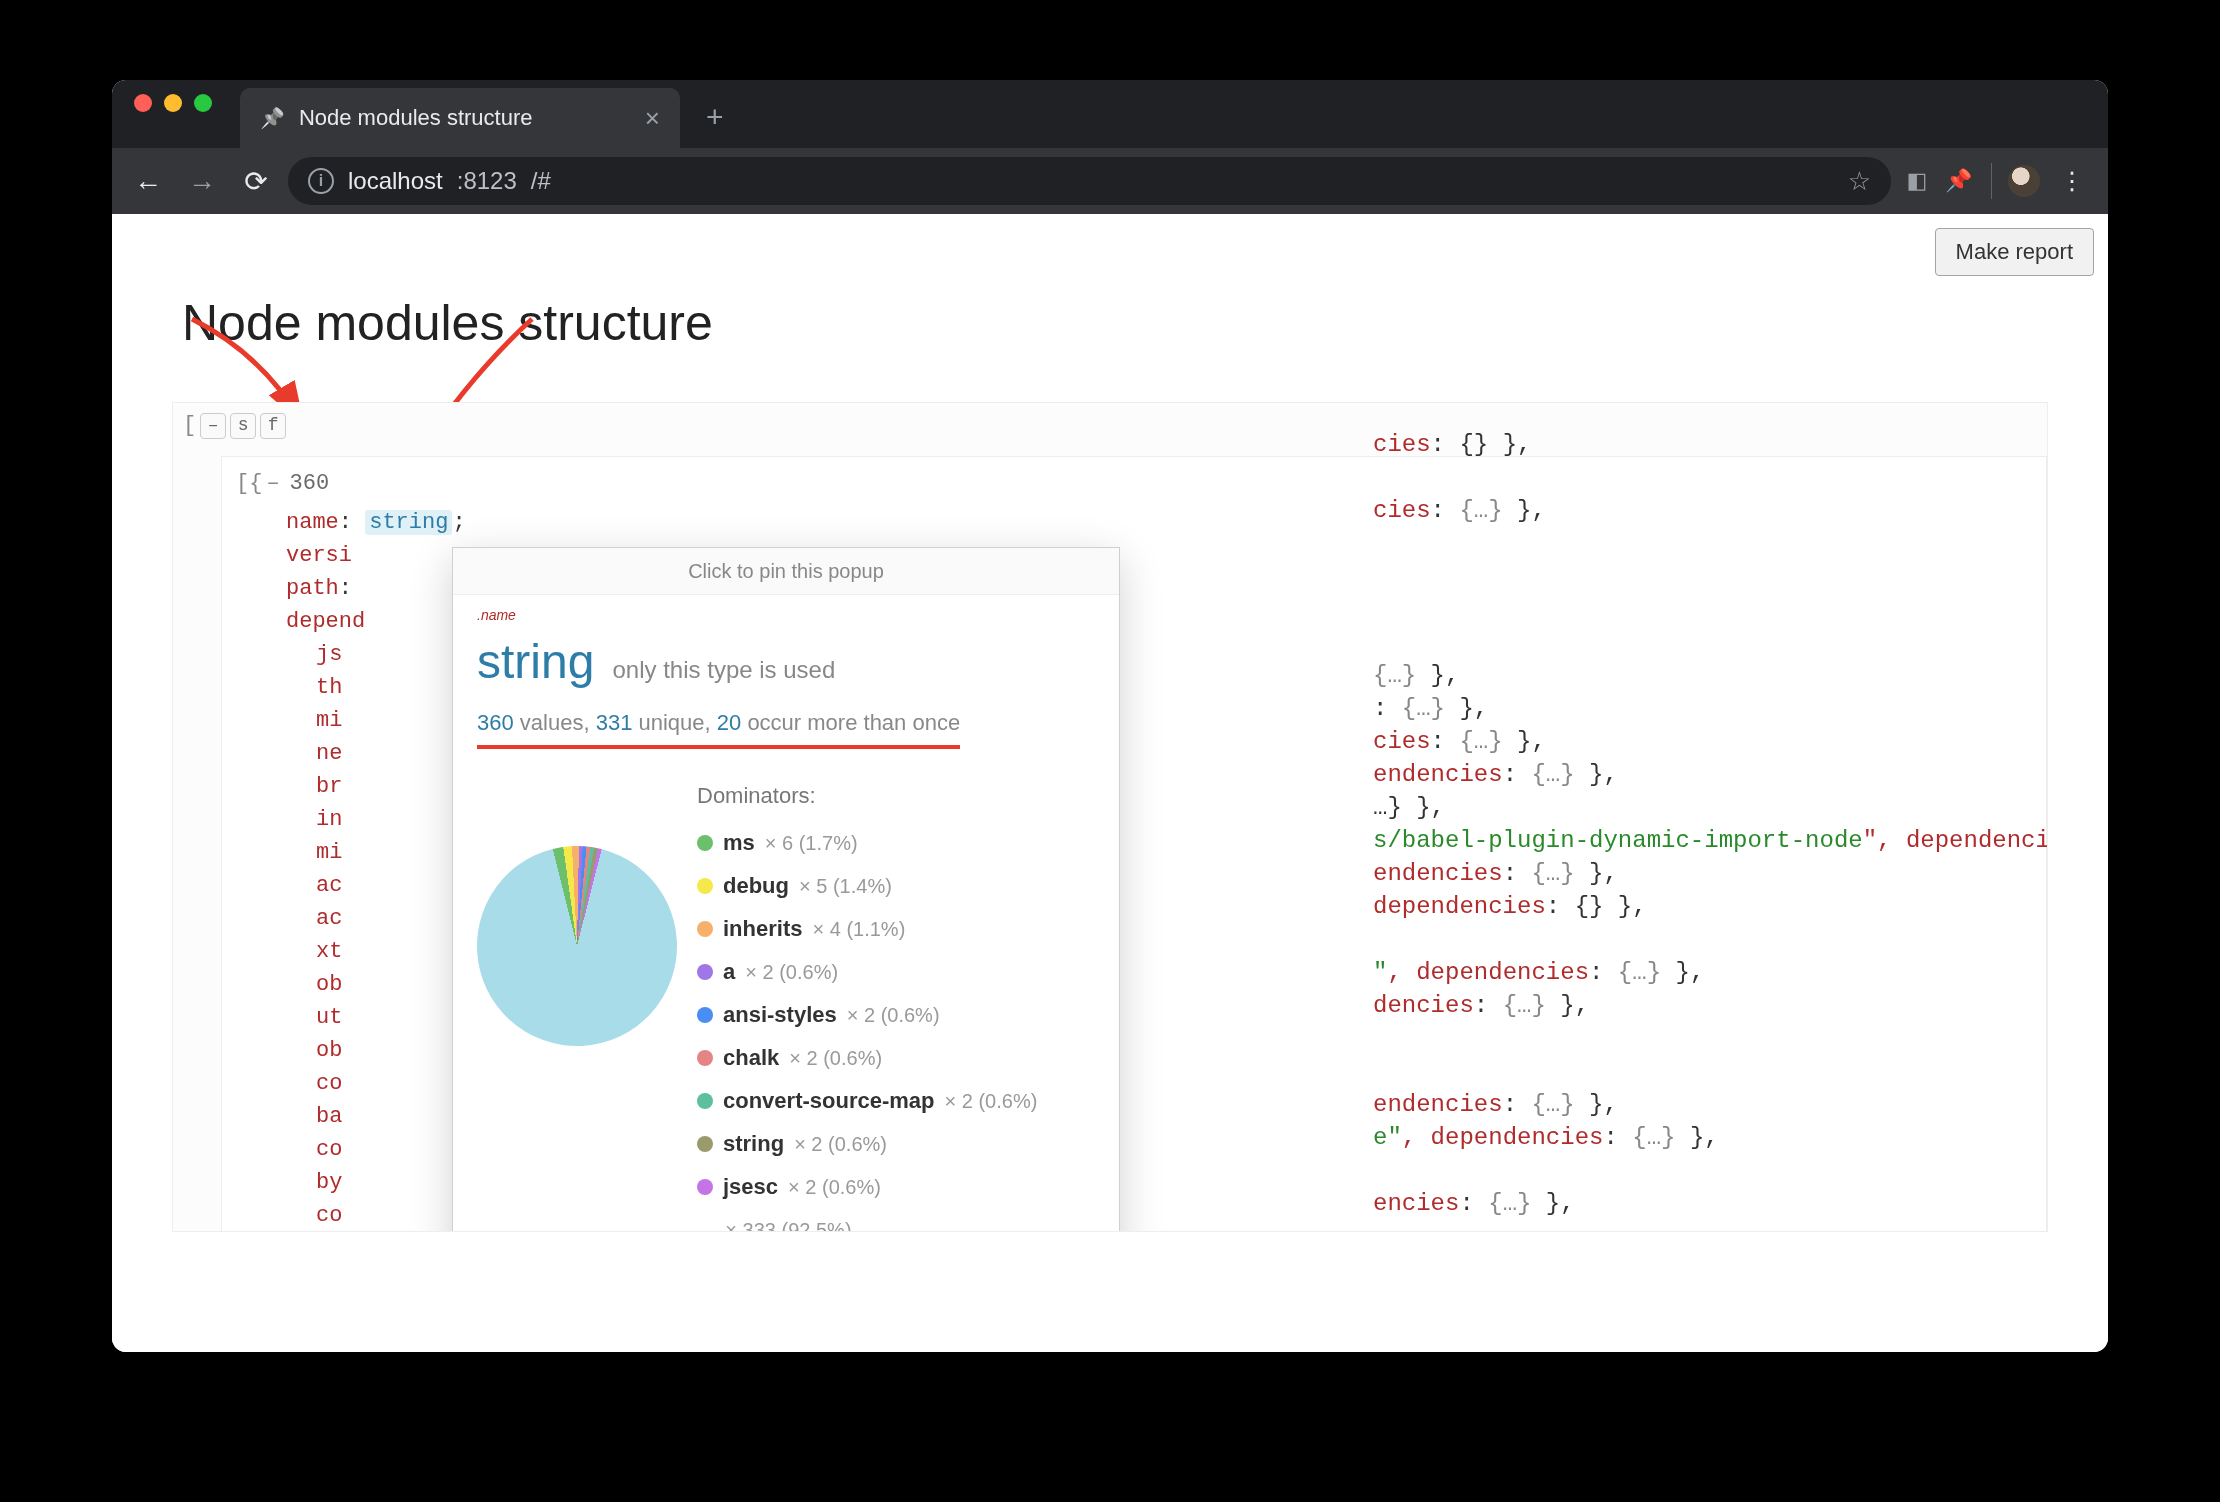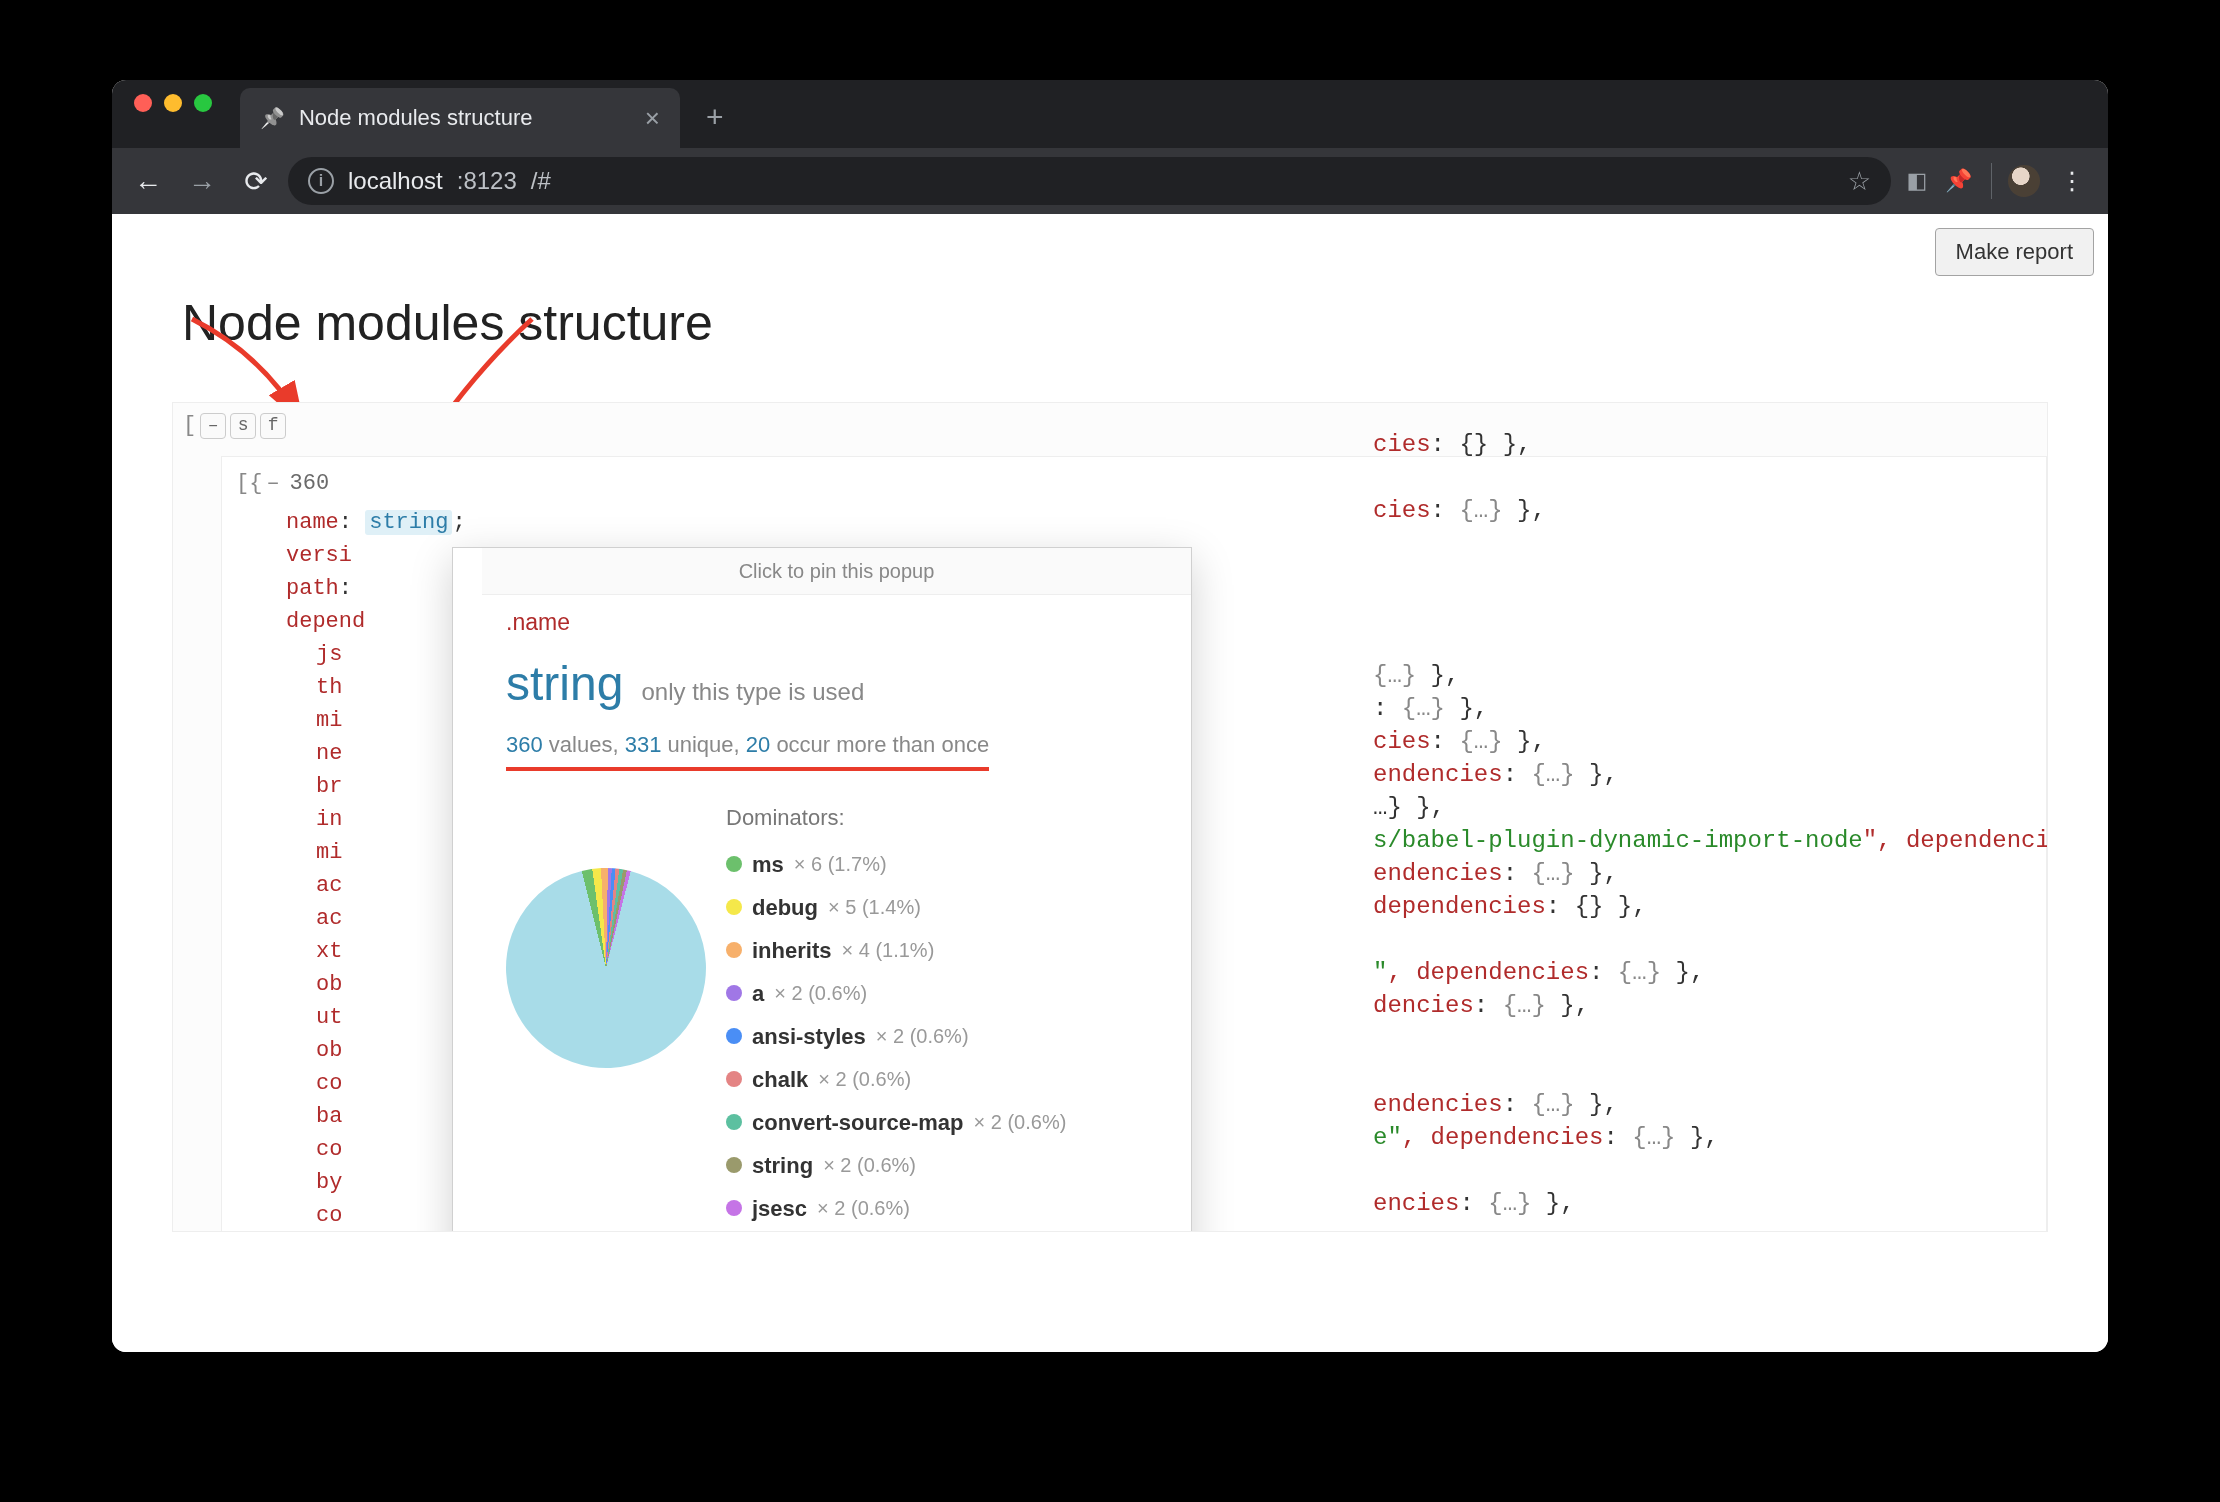--- a/index.html
+++ b/index.html
@@ -188,38 +188,37 @@
   .rightcode div { height:33px; }
   .rc-key { color:#b02b2b; }
   .rc-str { color:#2a8a2a; }
   .rc-br { color:#333; }
   .rc-ell { color:#888; }
   
   .popup {
     position:absolute;
     left: 230px;
     top: 90px;
-    width: 740px;
+    width: 668px;
     height: 720px;
     background:#fff;
     border:1px solid #d0d0d0;
     box-shadow: 0 12px 40px rgba(0,0,0,0.18);
     font-family: -apple-system, BlinkMacSystemFont, "Segoe UI", Helvetica, Arial, sans-serif;
-    padding-left: 29px;
   }
   .popup .pin {
     text-align:center;
     font-size:20px;
     color:#888;
     padding:8px 0;
     border-bottom:1px solid #eee;
     background:#fafafa;
   }
   .popup .body { padding: 10px 24px; }
-  .popup .path { color:#b02b2b; font-size:23px; margin-bottom:8px; }
+  .popup .path { color:#b02b2b; font-size:14px; margin-bottom:0;font-style:italic; }
   .popup .typename {
     color:#2d7da8; font-size:48px; font-weight:400;
     display:inline-block; margin-right:12px;
   }
   .popup .note { color:#888; font-size:24px; }
   .popup .stats {
     font-size:22px; color:#888; margin-top:8px;
     border-bottom:4px solid #e93b2b; padding-bottom:6px;
     display:inline-block;
   }

